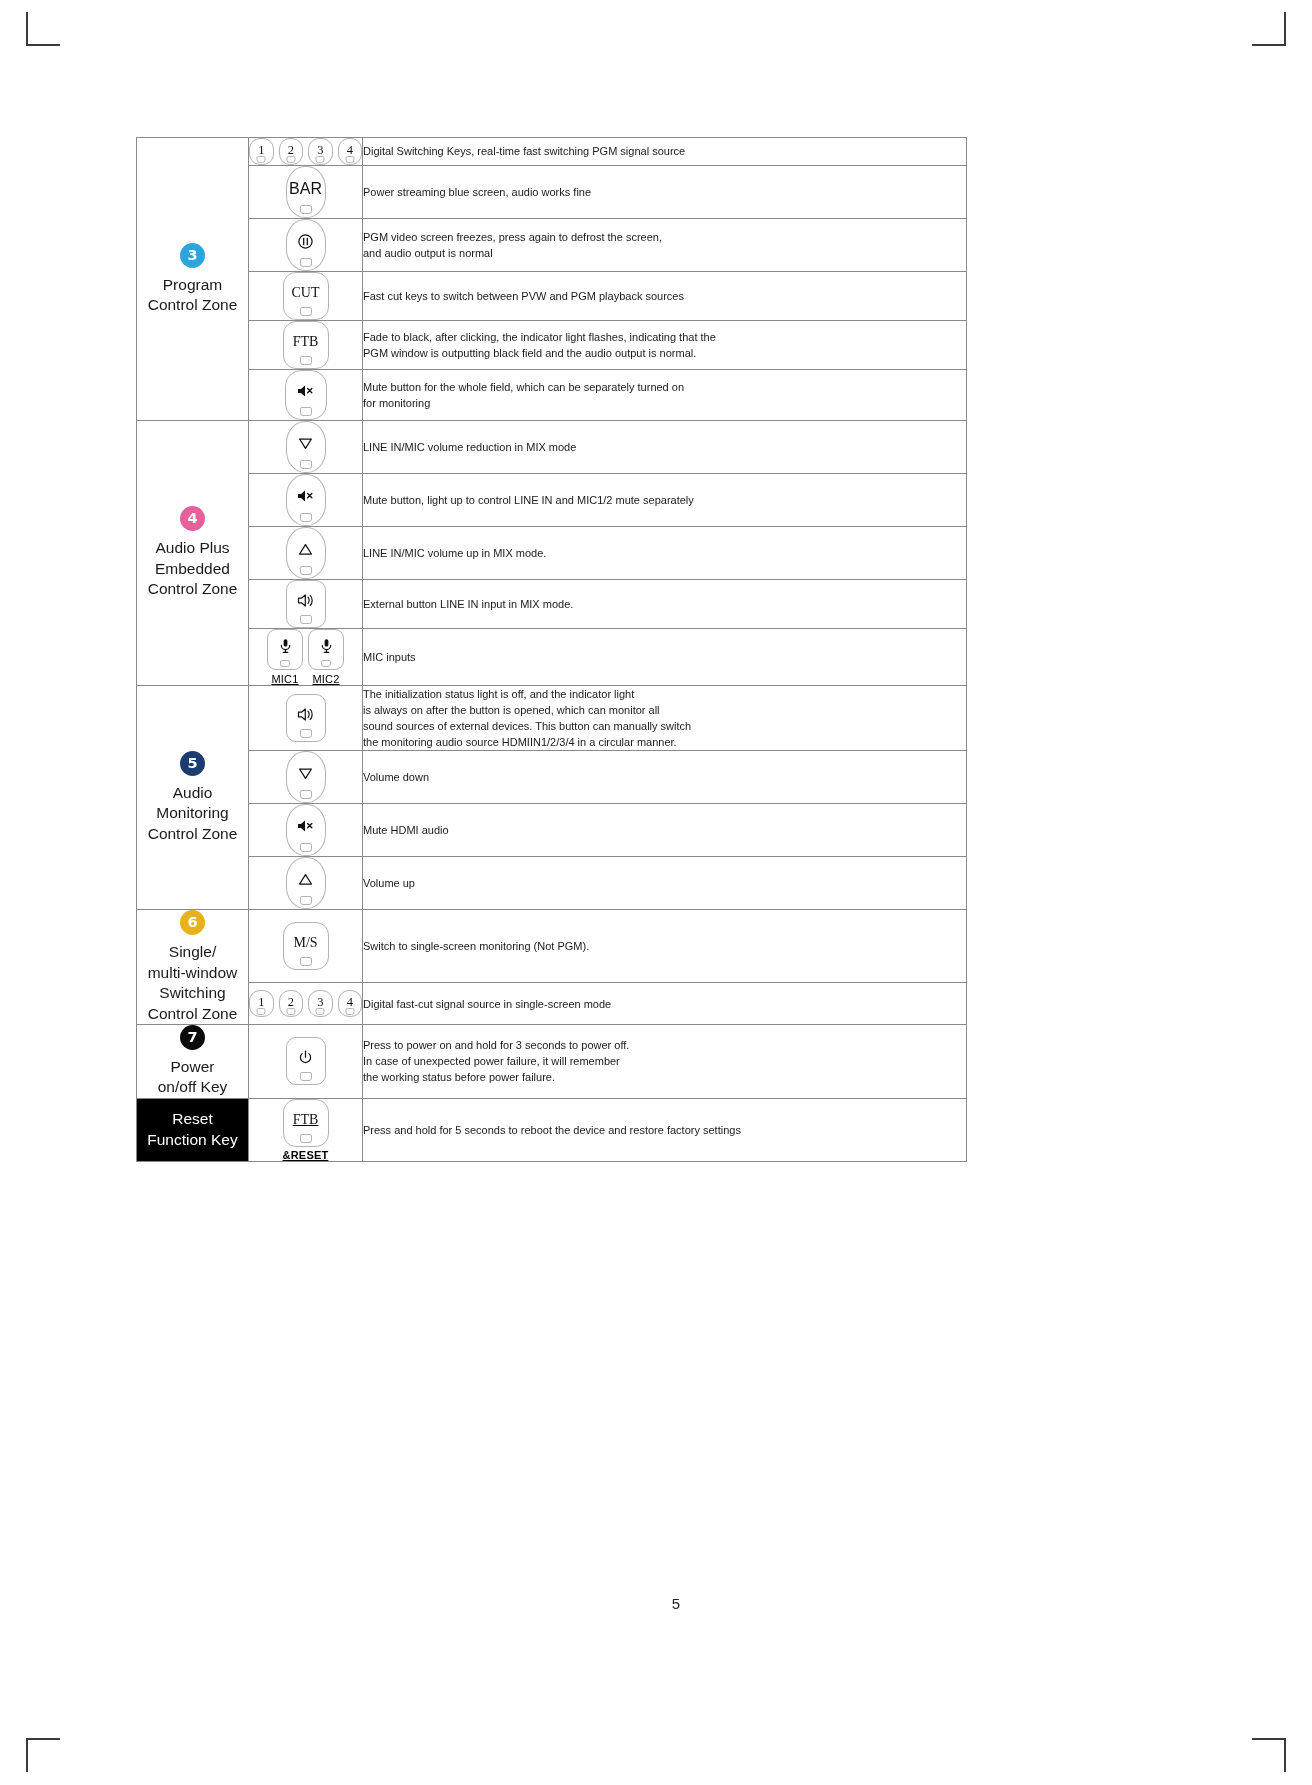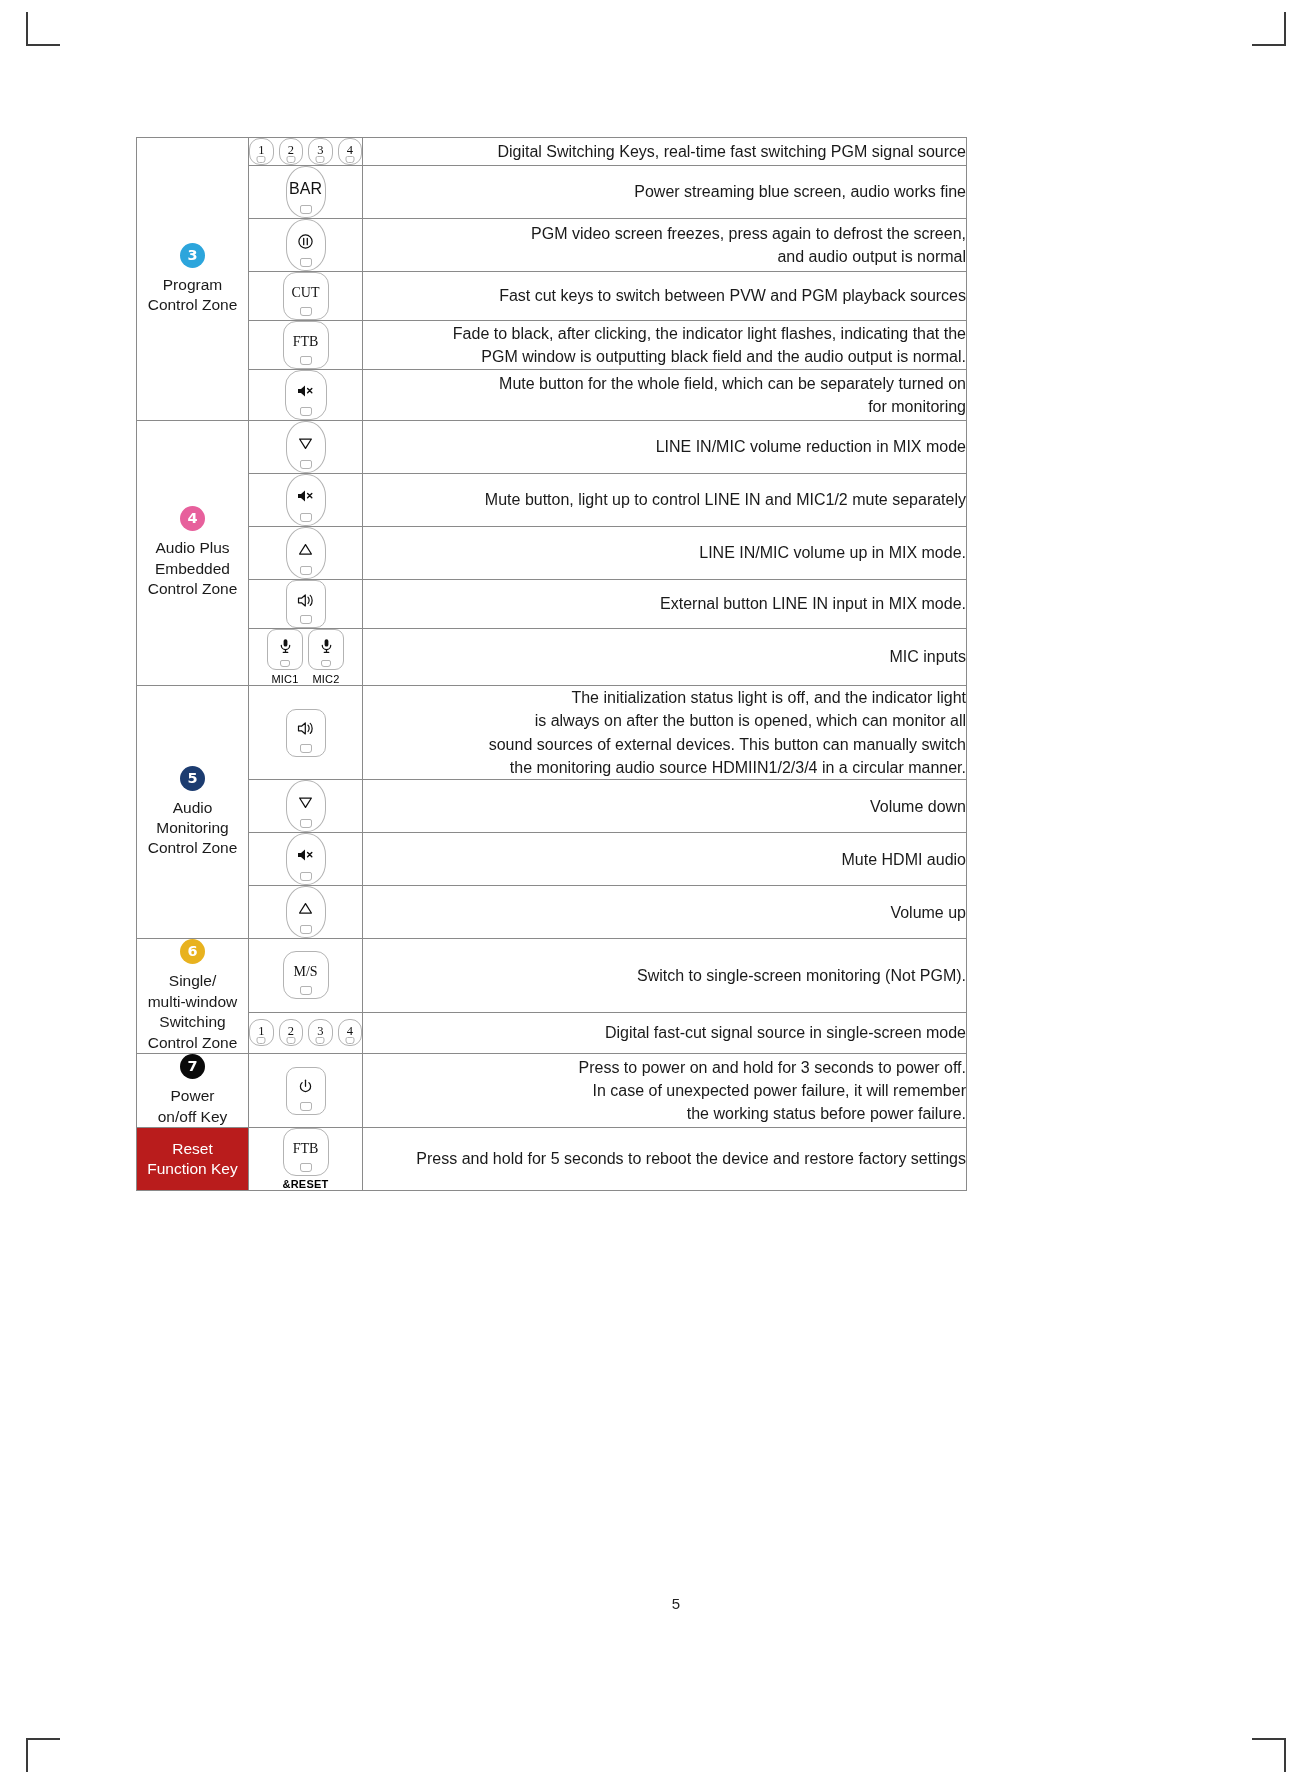--- a/index.html
+++ b/index.html
@@ -71,21 +71,21 @@
     color:#ffffff;
     font-size:15.5px;
   }
 
   
   .keycell{
     text-align:center;
     padding:12px 4px;
   }
   .keyrow{display:flex;justify-content:center;align-items:flex-end;gap:5px;}
-  .keywrap{display:flex;flex-direction:column;align-items:center;}
+  .keywrap{display:flex;flex-direction:column;align-items:center;text-decoration:underline;}
 
   
   .btn{
     position:relative;
     border:1.4px solid #b3b3b3;
     background:#fff;
     display:flex;align-items:center;justify-content:center;
     color:#111;
   }
   .btn::after{
@@ -145,25 +145,24 @@
     font-size:11px;
     margin-top:2px;
     font-weight:700;
     letter-spacing:.2px;
   }
   .glyph{font-size:15px;line-height:1;}
 
   
   .desc{
     padding:13px 14px 13px 13px;
-    font-size:16px;
+    font-size:11px;
     line-height:1.46;
     color:#1a1a1a;
     white-space:pre-line;
-    text-align:right;
   }
 
   
   .pageno{
     position:absolute;
     left:0;top:1595px;
     width:1312px;
     text-align:center;
     font-size:15px;
     color:#222;
@@ -436,21 +435,21 @@
                     <path d="M7.5 1.2v6.1" stroke="#111" stroke-width="1.25" stroke-linecap="round"></path>
                   </svg></span>
               </span>
             </div>
           </td>
           <td class="desc">Press to power on and hold for 3 seconds to power off.
 In case of unexpected power failure, it will remember
 the working status before power failure.</td>
         </tr>
         <tr>
-          <td rowspan="1" class="zone reset-zone" style="background:#b91c1c;color:#fff;">
+          <td rowspan="1" class="zone reset-zone" style="background:#000000;color:#fff;">
             <div class="zone-name">Reset
 Function Key</div>
           </td>
           <td class="keycell">
             <div class="keyrow">
               <span class="keywrap">
                 <span class="btn oval">FTB</span>
                 <span class="keysub">&amp;RESET</span>
               </span>
             </div>

